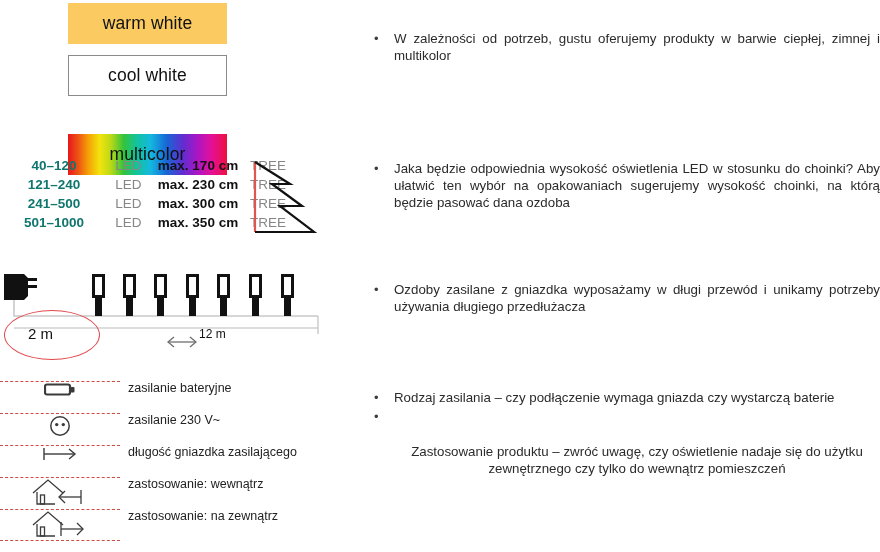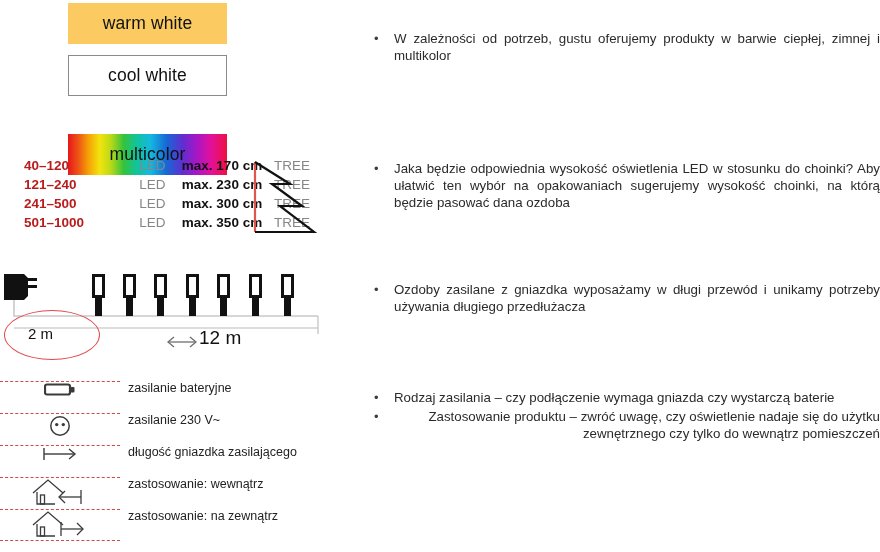--- a/index.html
+++ b/index.html
@@ -26,30 +26,30 @@
   #swatch-warm  { top: 3px;   background: #fbcb62; }
   #swatch-cool  { top: 55px;  background: #ffffff; border: 1px solid #8a8a8a; }
   #swatch-multi { top: 106px; background: linear-gradient(to right,
         #e8161d 0%, #ee5a12 7%, #f5a306 13%, #f2e40d 20%, #b9d918 27%,
         #35c33b 35%, #12c39b 43%, #14b8e0 52%, #1767d6 62%,
         #5f2ed0 72%, #a716c6 81%, #e3109a 90%, #ed1140 100%); margin-top: 28px; }
 
   
   #led-table { position: absolute; left: 0; top: 158px; width: 330px; }
   .led-row { display: flex; align-items: baseline; height: 19px; font-size: 13.5px; }
-  .led-count { width: 108px; text-align: left; font-weight: bold; color: #b91c1c; margin-left: 24px; }
+  .led-count { width: 108px; text-align: center; font-weight: bold; color: #0f766e; }
   .led-unit  { width: 38px; text-align: center; color: #868686; padding-left: 3px; }
   .led-height{ width: 104px; text-align: center; font-weight: bold; color: #111; }
   .led-tree  { width: 46px; text-align: left; color: #868686; }
   #tree-icon { position: absolute; left: 250px; top: 0px; }
 
   
   #string-wrap { position: absolute; left: 0; top: 266px; width: 330px; height: 105px; }
   #measure-5m  { position: absolute; left: 28px; top: 325px; font-size: 15px; color: #111; }
-  #measure-12m { position: absolute; left: 199px; top: 327px; font-size: 19px; color: #111; }
+  #measure-12m { position: absolute; left: 199px; top: 327px; font-size: 12px; color: #111; }
   #ellipse-5m  { position: absolute; left: 4px; top: 310px; width: 96px; height: 50px;
                  border: 1.6px solid #e2484c; border-radius: 50%; }
 
   
   #legend { position: absolute; left: 0px; top: 381px; width: 330px; }
   .legend-row { position: relative; height: 32px; display: flex; align-items: flex-start; }
   .legend-rule {
     position: absolute; left: 0; width: 120px; height: 0;
     border-top: 1.5px dashed #cf4b48;
   }
@@ -61,21 +61,21 @@
   .bullet-block { position: absolute; width: 512px; }
   .bullet { display: flex; align-items: flex-start; margin-bottom: 2px; }
   .bullet-dot {
     width: 26px; flex: 0 0 26px; text-align: left;
     font-size: 13px; line-height: 17px; color: #3d3d3d; padding-left: 6px;
   }
   .bullet-text {
     flex: 1; font-size: 13.3px; line-height: 17px; color: #2b2b2b;
     text-align: justify; text-justify: inter-word;
   }
-  .bullet-text.no-justify { text-align: right; }
+  .bullet-text.no-justify { text-align: center; margin-top: 35px; }
   #block-1 { top: 30px; }
   #block-2 { top: 160px; }
   #block-3 { top: 281px; }
   #block-4 { top: 389px; }
 </style>
 </head>
 <body>
 
 <div id="page">
 

